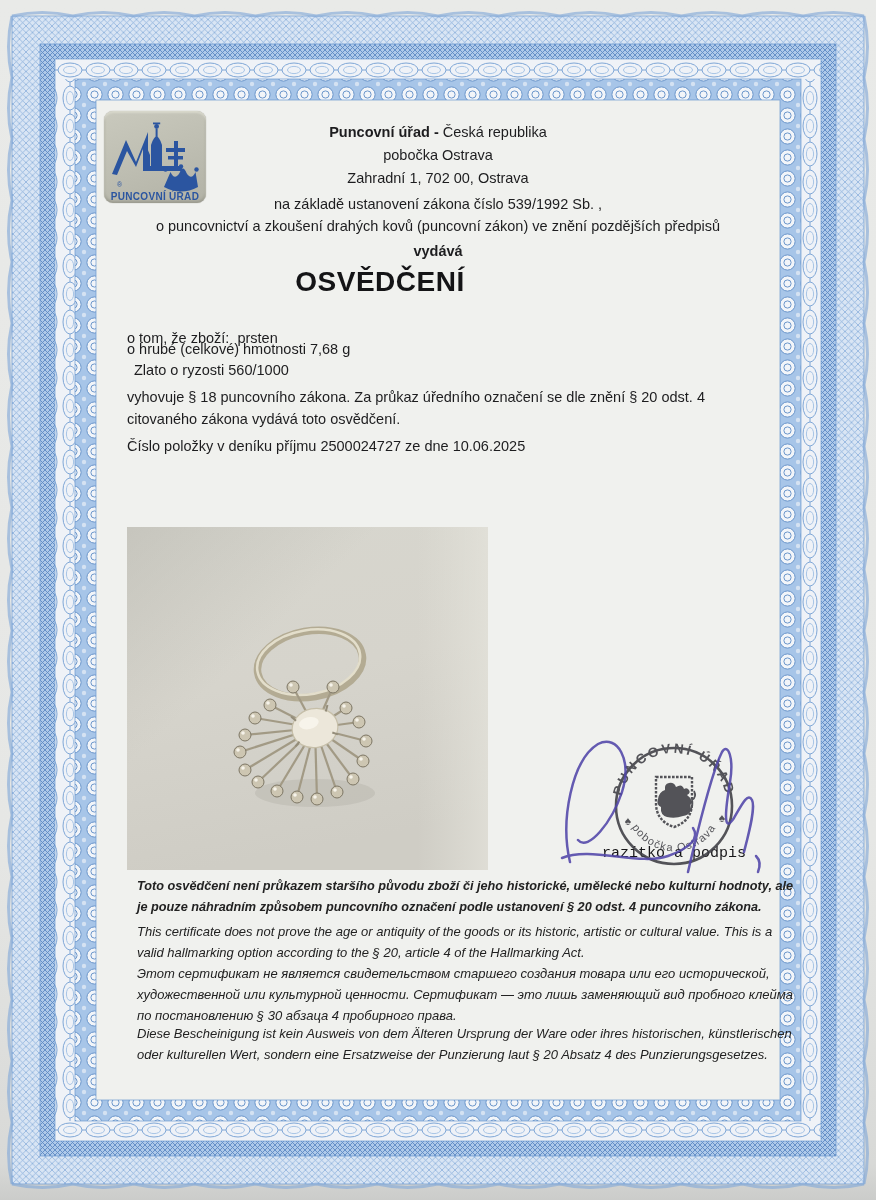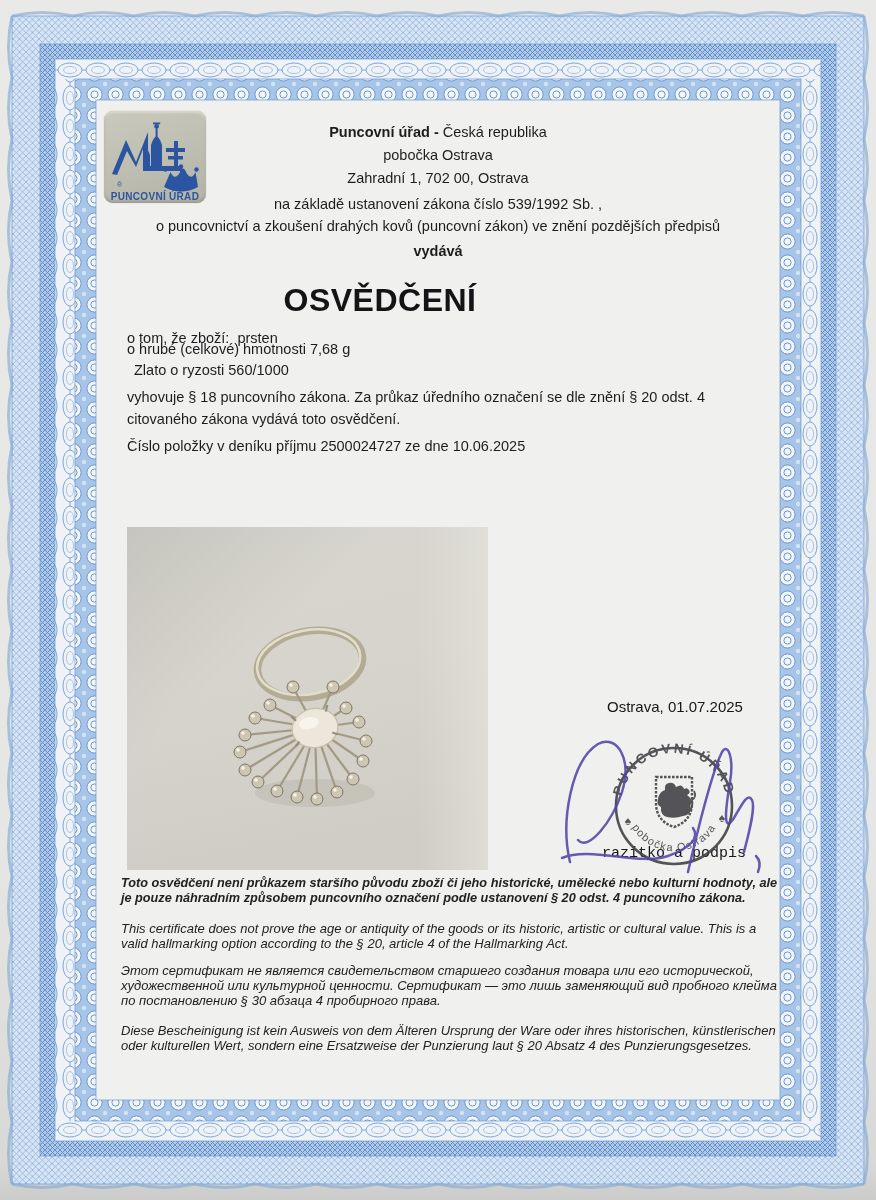--- a/index.html
+++ b/index.html
@@ -4,22 +4,22 @@
 <style>
   html,body{margin:0;padding:0;background:#cfd0ce;}
   .page{position:relative;width:876px;height:1200px;overflow:hidden;
         background:linear-gradient(180deg,#e9eae8 0%,#e6e7e5 70%,#d8d9d7 97%,#cbccca 100%);
         font-family:"Liberation Sans",sans-serif;color:#1e1e20;}
   .frame-svg{position:absolute;left:0;top:0;}
   .abs{position:absolute;}
   .line{position:absolute;white-space:nowrap;font-size:14.5px;color:#1d1d1f;}
   .center{left:0;width:876px;text-align:center;}
   .bold{font-weight:bold;}
-  .title{position:absolute;left:0;width:760px;text-align:center;font-size:32px;font-weight:bold;letter-spacing:.5px;color:#141416;margin-top:16px;}
-  .para{position:absolute;left:121px;width:664px;font-size:13px;line-height:15px;font-style:italic;color:#222;}
+  .title{position:absolute;left:0;width:760px;text-align:center;font-size:28px;font-weight:bold;letter-spacing:.5px;color:#141416;}
+  .para{position:absolute;left:137px;width:664px;font-size:13px;line-height:21px;font-style:italic;color:#222;}
   .para.cz{font-weight:bold;font-size:12.7px;}
   .logo-badge{position:absolute;left:104px;top:111px;width:102px;height:92px;border-radius:9px;
               background:linear-gradient(160deg,#c9c9bd 0%,#bdbdb1 55%,#b2b2a6 100%);
               box-shadow:inset 0 2px 2px #d8d8cc, inset 0 -2px 3px #9a9a8e, 0 0 1px #8f8f85;}
   .photo{position:absolute;left:127px;top:527px;width:361px;height:343px;}
   .date-line{position:absolute;left:540px;top:698px;width:270px;text-align:center;font-size:15px;color:#161618;}
   .stamp-caption{position:absolute;left:584px;top:845px;width:180px;text-align:center;font-size:15px;color:#161618;font-family:Liberation Mono, monospace;}
 </style>
 </head>
 <body>
@@ -217,21 +217,20 @@
           <circle cx="237" cy="212" r="1.8"></circle>
             <circle cx="230" cy="193" r="1.8"></circle>
             <circle cx="217" cy="179" r="1.8"></circle>
           <circle cx="164" cy="158" r="1.8"></circle>
             <circle cx="204" cy="158" r="1.8"></circle>
         </g>
       </g>
     </svg>
   </div>
 
-  <div class="date-line">Ostrava, 01.07.2025</div>
 
   <div class="stamp-caption">razítko a podpis</div>
 
   <svg class="abs" style="left:599px;top:731px" width="150" height="150" viewBox="0 0 150 150">
     <defs>
       <path id="arcTop" d="M 22,75 A 53,53 0 0 1 128,75"></path>
       <path id="arcBot" d="M 27,81 A 49,49 0 0 0 123,81"></path>
     </defs>
     <g opacity="0.88">
       <circle cx="75" cy="75" r="58" fill="none" stroke="#3e3e44" stroke-width="2.6"></circle>

